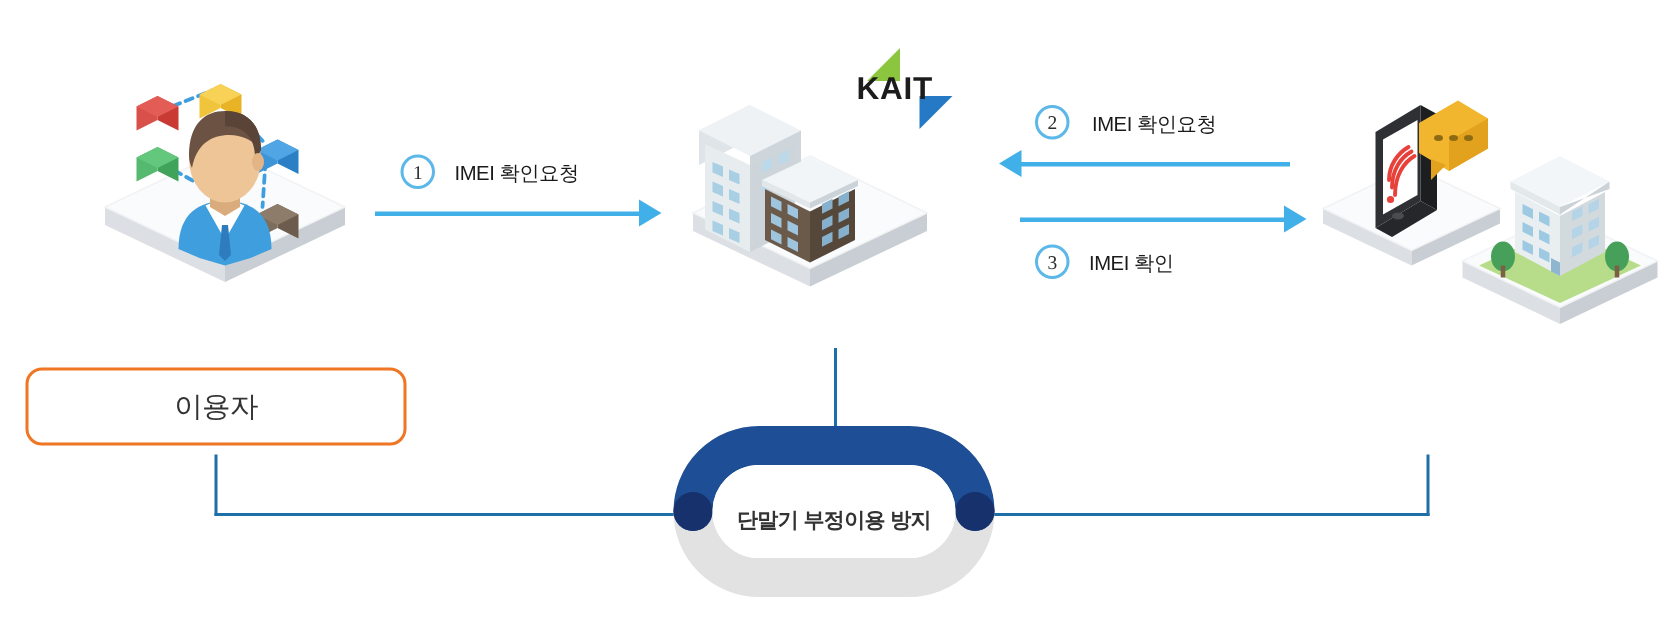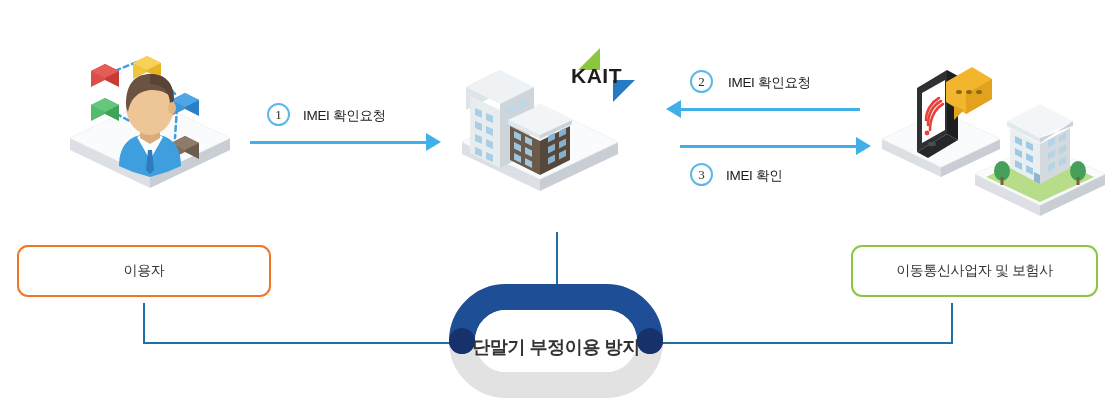--- a/index.html
+++ b/index.html
@@ -70,39 +70,39 @@
 
   
   .role-box {
     position: absolute;
     box-sizing: border-box;
     border-radius: 11px;
     background: #ffffff;
     display: flex;
     align-items: center;
     justify-content: center;
-    font-size: 14px;
+    font-size: 19px;
     color: #333333;
     letter-spacing: -0.4px;
     white-space: nowrap;
   }
   .role-box.user { border: 2px solid #ef7622; }
   .role-box.carrier { border: 2px solid #8cc63e; }
 
   
   .conn {
     position: absolute;
     background: #1e6fa8;
   }
 
   
   .ring-wrap { position: absolute; }
   .ring-text {
     position: absolute;
-    font-size: 18px;
+    font-size: 14px;
     color: #333333;
     white-space: nowrap;
     letter-spacing: -0.4px;
     font-weight: bold;
     z-index: 6;
   }
 
   
   .kait-wrap { position: absolute; }
   .kait-text {
@@ -233,21 +233,21 @@
         <polygon points="100,88 107,84.5 107,91 100,94.5"></polygon>
         <polygon points="111,83 118,79.5 118,86 111,89.5"></polygon>
         <polygon points="100,99 107,95.5 107,102 100,105.5"></polygon>
         <polygon points="111,94 118,90.5 118,97 111,100.5"></polygon>
         <polygon points="100,110 107,106.5 107,113 100,116.5"></polygon>
         <polygon points="111,105 118,101.5 118,108 111,111.5"></polygon>
       </g>
     </svg>
   </div>
 
-  <div class="kait-wrap" style="left:566px; top:44px; width:82px; height:62px;">
+  <div class="kait-wrap" style="left:566px; top:28px; width:82px; height:62px;">
     <svg width="82" height="62" viewBox="0 0 82 62">
       <polygon points="12,26 34,4 34,26" fill="#8cc63e"></polygon>
       <polygon points="47,58 69,36 47,36" fill="#2679c4"></polygon>
     </svg>
     <div class="kait-text" style="left:5px; top:20px;">KAIT</div>
   </div>
 
   <div class="step-circle" style="left:690px; top:70px;">
     <span>2</span>
   </div>
@@ -337,23 +337,20 @@
 
   <div class="conn" style="left:556px; top:232px; width:2px; height:56px;"></div>
 
   <div class="role-box user" style="left:17px; top:245px; width:254px; height:52px;">
     <span>이용자</span>
   </div>
 
   <div class="conn" style="left:143px; top:303px; width:2px; height:41px;"></div>
   <div class="conn" style="left:143px; top:342px; width:325px; height:2px;"></div>
 
-  <div class="role-box carrier" style="left:851px; top:245px; width:247px; height:52px;">
-    <span>이동통신사업자 및 보험사</span>
-  </div>
 
   <div class="conn" style="left:951px; top:303px; width:2px; height:41px;"></div>
   <div class="conn" style="left:640px; top:342px; width:313px; height:2px;"></div>
 
   <div class="ring-wrap" style="left:440px; top:275px; width:232px; height:144px; z-index:5;">
     <svg width="232" height="144" viewBox="0 0 232 144">
 
       <path d="M66,22 L166,22 A44,44 0 0 1 166,110 L66,110 A44,44 0 0 1 66,22 Z" fill="none" stroke="#e2e2e2" stroke-width="26"></path>
 
       <path d="M22,66 A44,44 0 0 1 66,22 L166,22 A44,44 0 0 1 210,66" fill="none" stroke="#1e4f96" stroke-width="26" stroke-linecap="round"></path>

